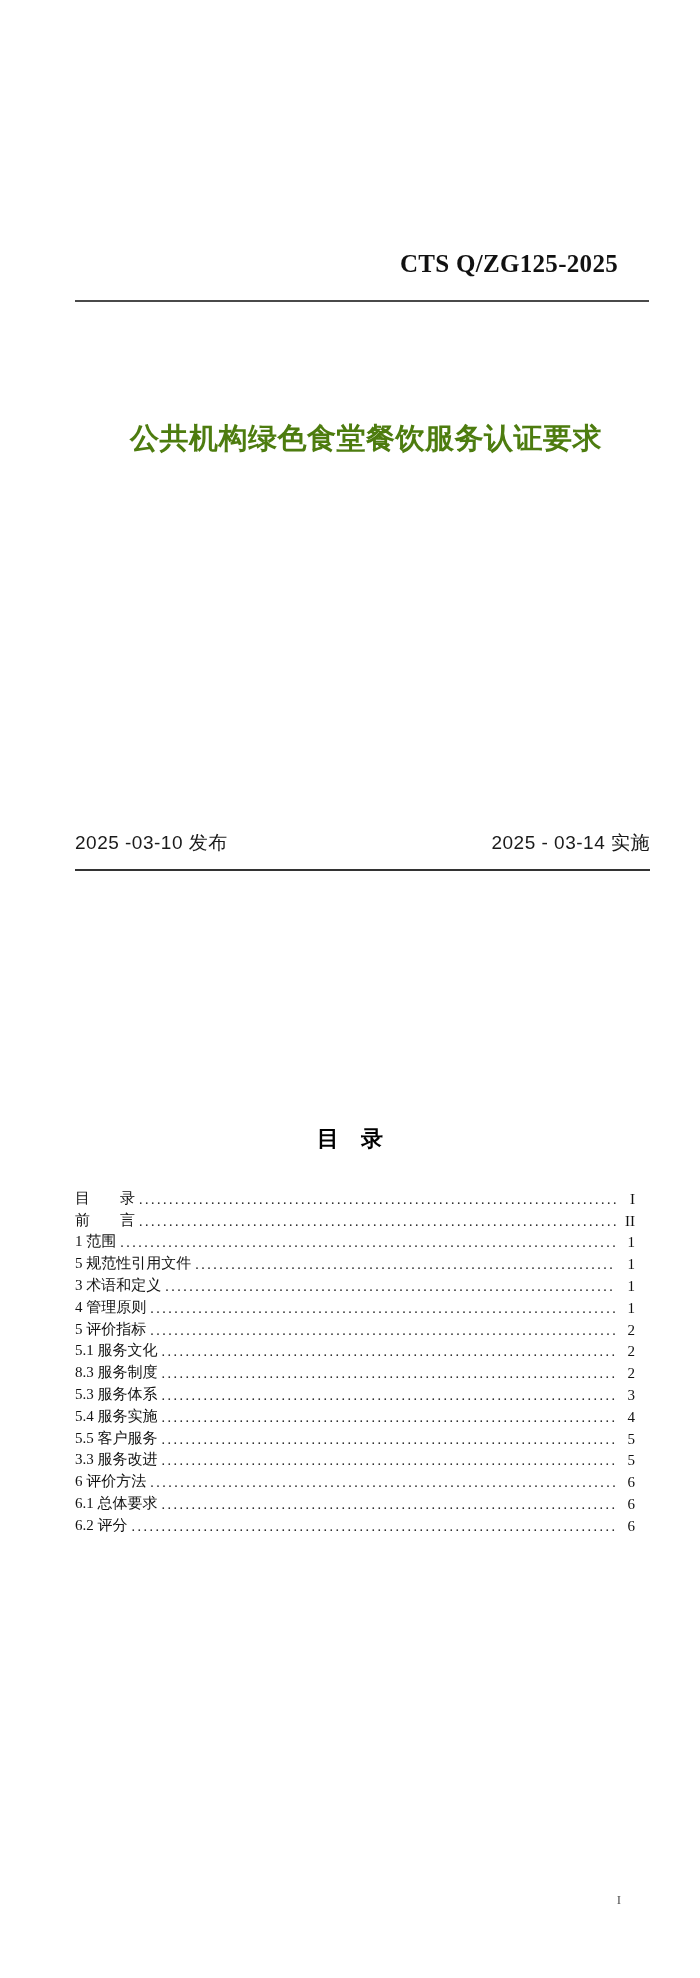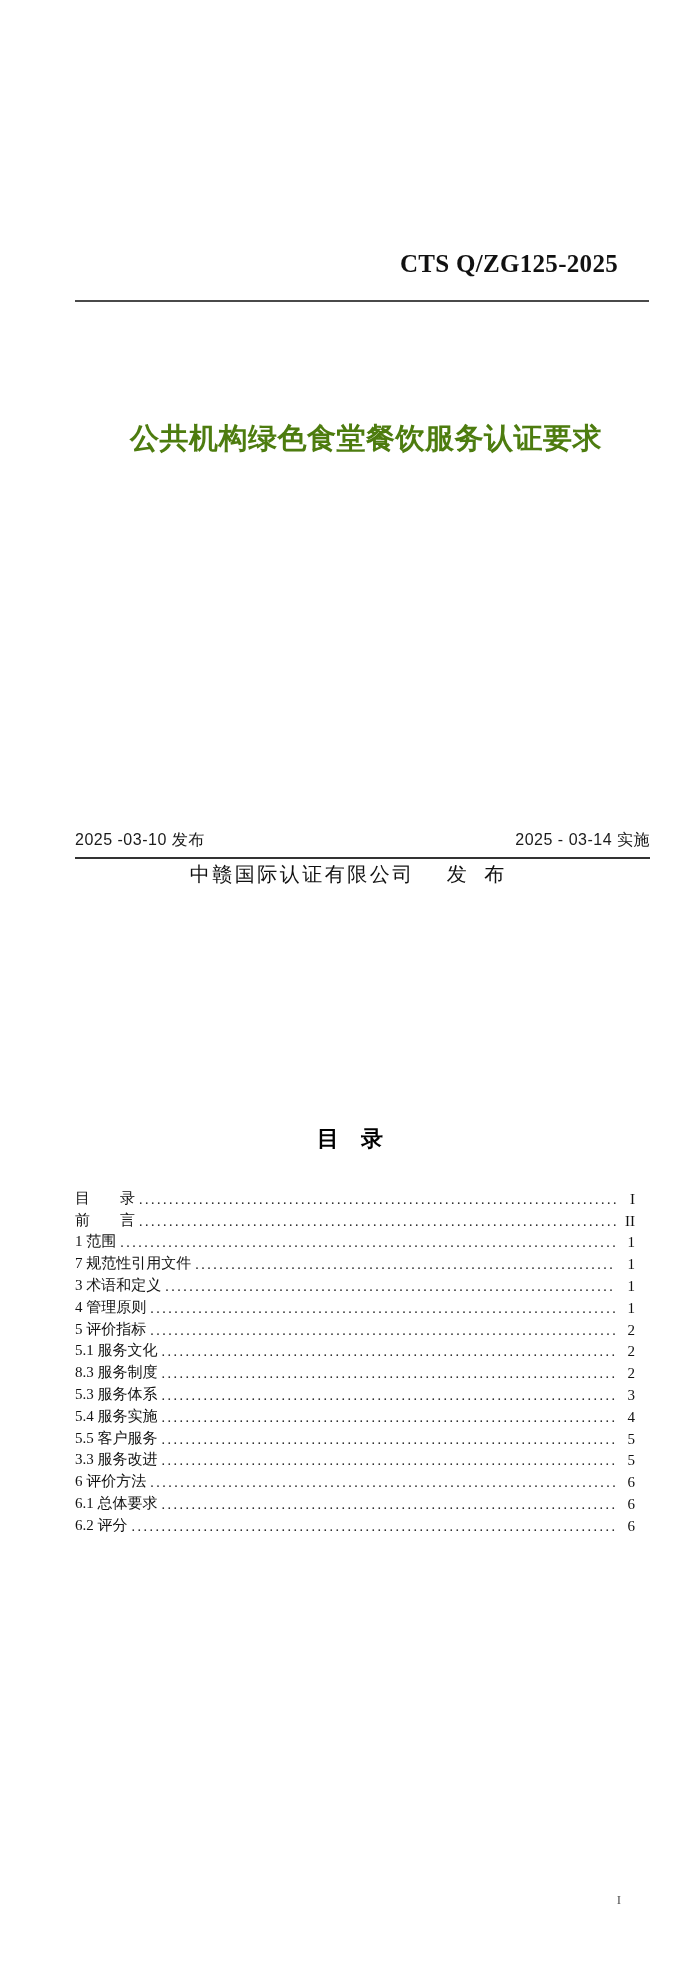--- a/index.html
+++ b/index.html
@@ -48,24 +48,24 @@
   }
   .dates-row {
     position: absolute;
     top: 830px;
     left: 75px;
     width: 575px;
     display: flex;
     justify-content: space-between;
     align-items: baseline;
     font-family: "Liberation Sans", sans-serif;
-    font-size: 16px;
+    font-size: 19px;
     letter-spacing: 0.5px;
     color: #1a1a1a;
-    padding-bottom: 6px;
+    padding-bottom: 13px;
     border-bottom: 2px solid #333333;
   }
   .publisher-row {
     position: absolute;
     top: 860px;
     left: 0;
     width: 700px;
     text-align: center;
     line-height: 28px;
     white-space: nowrap;
@@ -150,23 +150,20 @@
 
   <div class="header-rule"></div>
 
   <h1 class="title">公共机构绿色食堂餐饮服务认证要求</h1>
 
   <div class="dates-row">
     <span>2025 -03-10 发布</span>
     <span>2025 - 03-14 实施</span>
   </div>
 
-  <div class="publisher-row">
-    <span class="publisher-name">中赣国际认证有限公司</span><span class="publish-action">发 布</span>
-  </div>
 
   <h2 class="toc-heading">目　录</h2>
 
   <div class="toc-list">
   <div class="toc-row">
     <span class="toc-label">目　　录</span>
     <span class="toc-dots">............................................................................................................................................................................................................................</span>
     <span class="toc-page">I</span>
   </div>
 
@@ -176,21 +173,21 @@
     <span class="toc-page">II</span>
   </div>
 
   <div class="toc-row">
     <span class="toc-label">1 范围</span>
     <span class="toc-dots">............................................................................................................................................................................................................................</span>
     <span class="toc-page">1</span>
   </div>
 
   <div class="toc-row">
-    <span class="toc-label">7 规范性引用文件</span>
+    <span class="toc-label">5 规范性引用文件</span>
     <span class="toc-dots">............................................................................................................................................................................................................................</span>
     <span class="toc-page">1</span>
   </div>
 
   <div class="toc-row">
     <span class="toc-label">3 术语和定义</span>
     <span class="toc-dots">............................................................................................................................................................................................................................</span>
     <span class="toc-page">1</span>
   </div>
 

